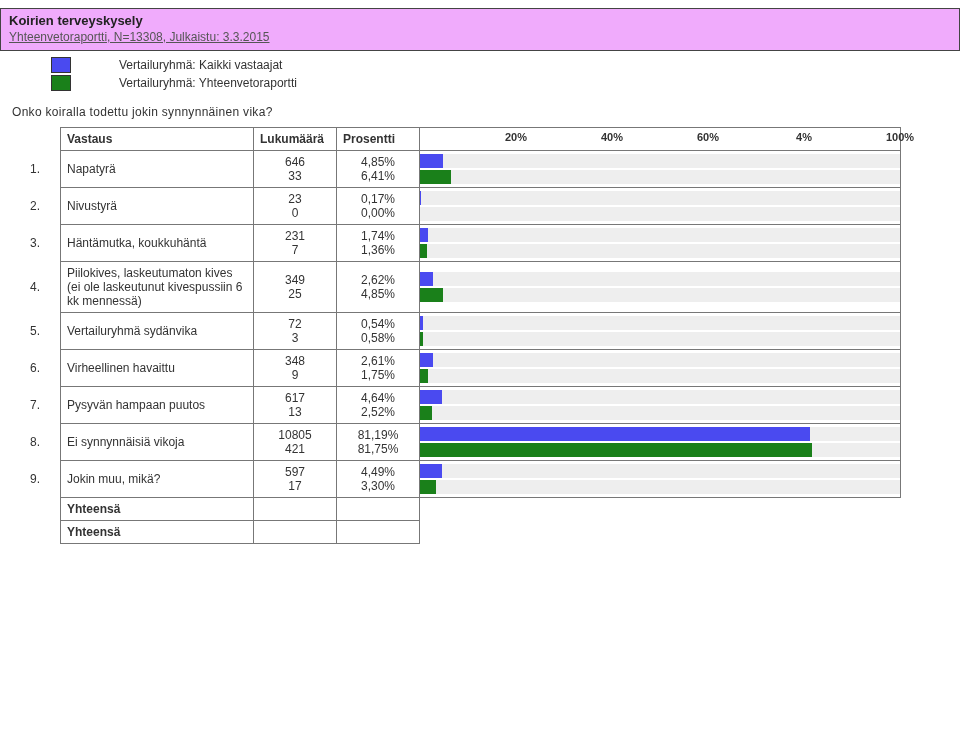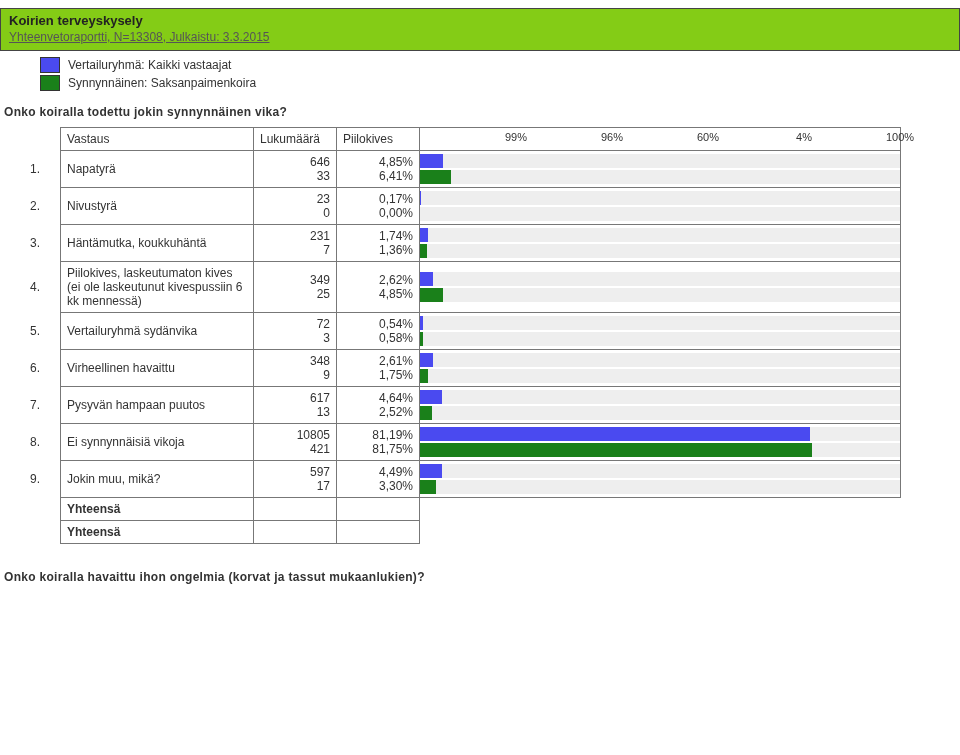--- a/index.html
+++ b/index.html
@@ -11,78 +11,79 @@
     color: #333;
     width: 960px;
   }
   .page {
     width: 960px;
     padding: 8px 0 30px 0;
     box-sizing: border-box;
   }
   .header-box {
     border: 1px solid #444;
-    background: #84cc16;
+    background: #f0abfc;
     padding: 4px 8px 6px 8px;
     margin: 0 0 6px 0;
   }
   .header-title {
     font-weight: bold;
     font-size: 13px;
     color: #222;
   }
   .header-sub {
     color: #555;
     font-size: 12px;
     text-decoration: underline;
     margin-top: 2px;
   }
   .legend {
     margin: 6px 0 14px 40px;
   }
   .legend-row {
     display: flex;
     align-items: center;
-    margin: 2px 0;
+    margin: 2px 11px;
+    gap: 40px;
   }
   .swatch {
     width: 18px;
     height: 14px;
     border: 1px solid #333;
     margin-right: 8px;
   }
   .swatch-blue  { background: #4a4af0; }
   .swatch-green { background: #1a801a; }
   .legend-label { font-size: 12px; color: #333; }
 
   .question {
-    font-weight: bold;
-    margin: 6px 0 8px 4px;
+    font-weight: normal;
+    margin: 6px 0 8px 12px;
     letter-spacing: .3px;
   }
 
   .tbl {
     border-collapse: collapse;
     margin-left: 30px;
     
   }
   .tbl th, .tbl td {
     border: 1px solid #777;
     padding: 4px 6px;
     font-size: 12px;
     vertical-align: middle;
   }
   .tbl td.idx, .tbl th.idx {
     border: none;
     width: 24px;
     text-align: left;
     padding-left: 0;
   }
-  .tbl th { font-weight: normal; text-align: left; }
-  .tbl td.num { text-align: right; white-space: nowrap; margin-top: 12px; }
+  .tbl th { font-weight: bold; text-align: left; }
+  .tbl td.num { text-align: center; white-space: nowrap; margin-top: 12px; }
   .tbl td.ans { width: 180px; }
   .tbl td.cnt { width: 70px; }
   .tbl td.pct { width: 70px; }
   .tbl th.ans { width: 180px; }
   .tbl th.cnt { width: 70px; }
   .tbl th.pct { width: 70px; }
 
   .chart-cell {
     width: 480px;
     padding: 0 !important;
@@ -136,37 +137,37 @@
     <div class="header-sub">Yhteenvetoraportti, N=13308, Julkaistu: 3.3.2015</div>
   </div>
 
   <div class="legend">
     <div class="legend-row">
       <span class="swatch swatch-blue"></span>
       <span class="legend-label">Vertailuryhmä: Kaikki vastaajat</span>
     </div>
     <div class="legend-row">
       <span class="swatch swatch-green"></span>
-      <span class="legend-label">Synnynnäinen: Saksanpaimenkoira</span>
+      <span class="legend-label">Vertailuryhmä: Yhteenvetoraportti</span>
     </div>
   </div>
 
   <div class="question">Onko koiralla todettu jokin synnynnäinen vika?</div>
 
   <table class="tbl">
     <thead>
       <tr>
         <th class="idx"></th>
         <th class="ans">Vastaus</th>
         <th class="cnt">Lukumäärä</th>
-        <th class="pct">Piilokives</th>
+        <th class="pct">Prosentti</th>
         <th class="chart-cell">
           <div class="chart-head">
-            <span class="tick" style="left:20%">99%</span>
-            <span class="tick" style="left:40%">96%</span>
+            <span class="tick" style="left:20%">20%</span>
+            <span class="tick" style="left:40%">40%</span>
             <span class="tick" style="left:60%">60%</span>
             <span class="tick" style="left:80%">4%</span>
             <span class="tick" style="left:100%">100%</span>
           </div>
         </th>
       </tr>
     </thead>
     <tbody id="rows">
         <tr>
           <td class="idx">1.</td>
@@ -306,15 +307,14 @@
       <tr>
         <td class="idx"></td>
         <td class="ans" style="font-weight:bold">Yhteensä</td>
         <td class="cnt"></td>
         <td class="pct"></td>
         <td class="chart-cell" style="border:none"></td>
       </tr>
     </tfoot>
   </table>
 
-  <div class="footer-q">Onko koiralla havaittu ihon ongelmia (korvat ja tassut mukaanlukien)?</div>
 
 </div>
 
 </body></html>

